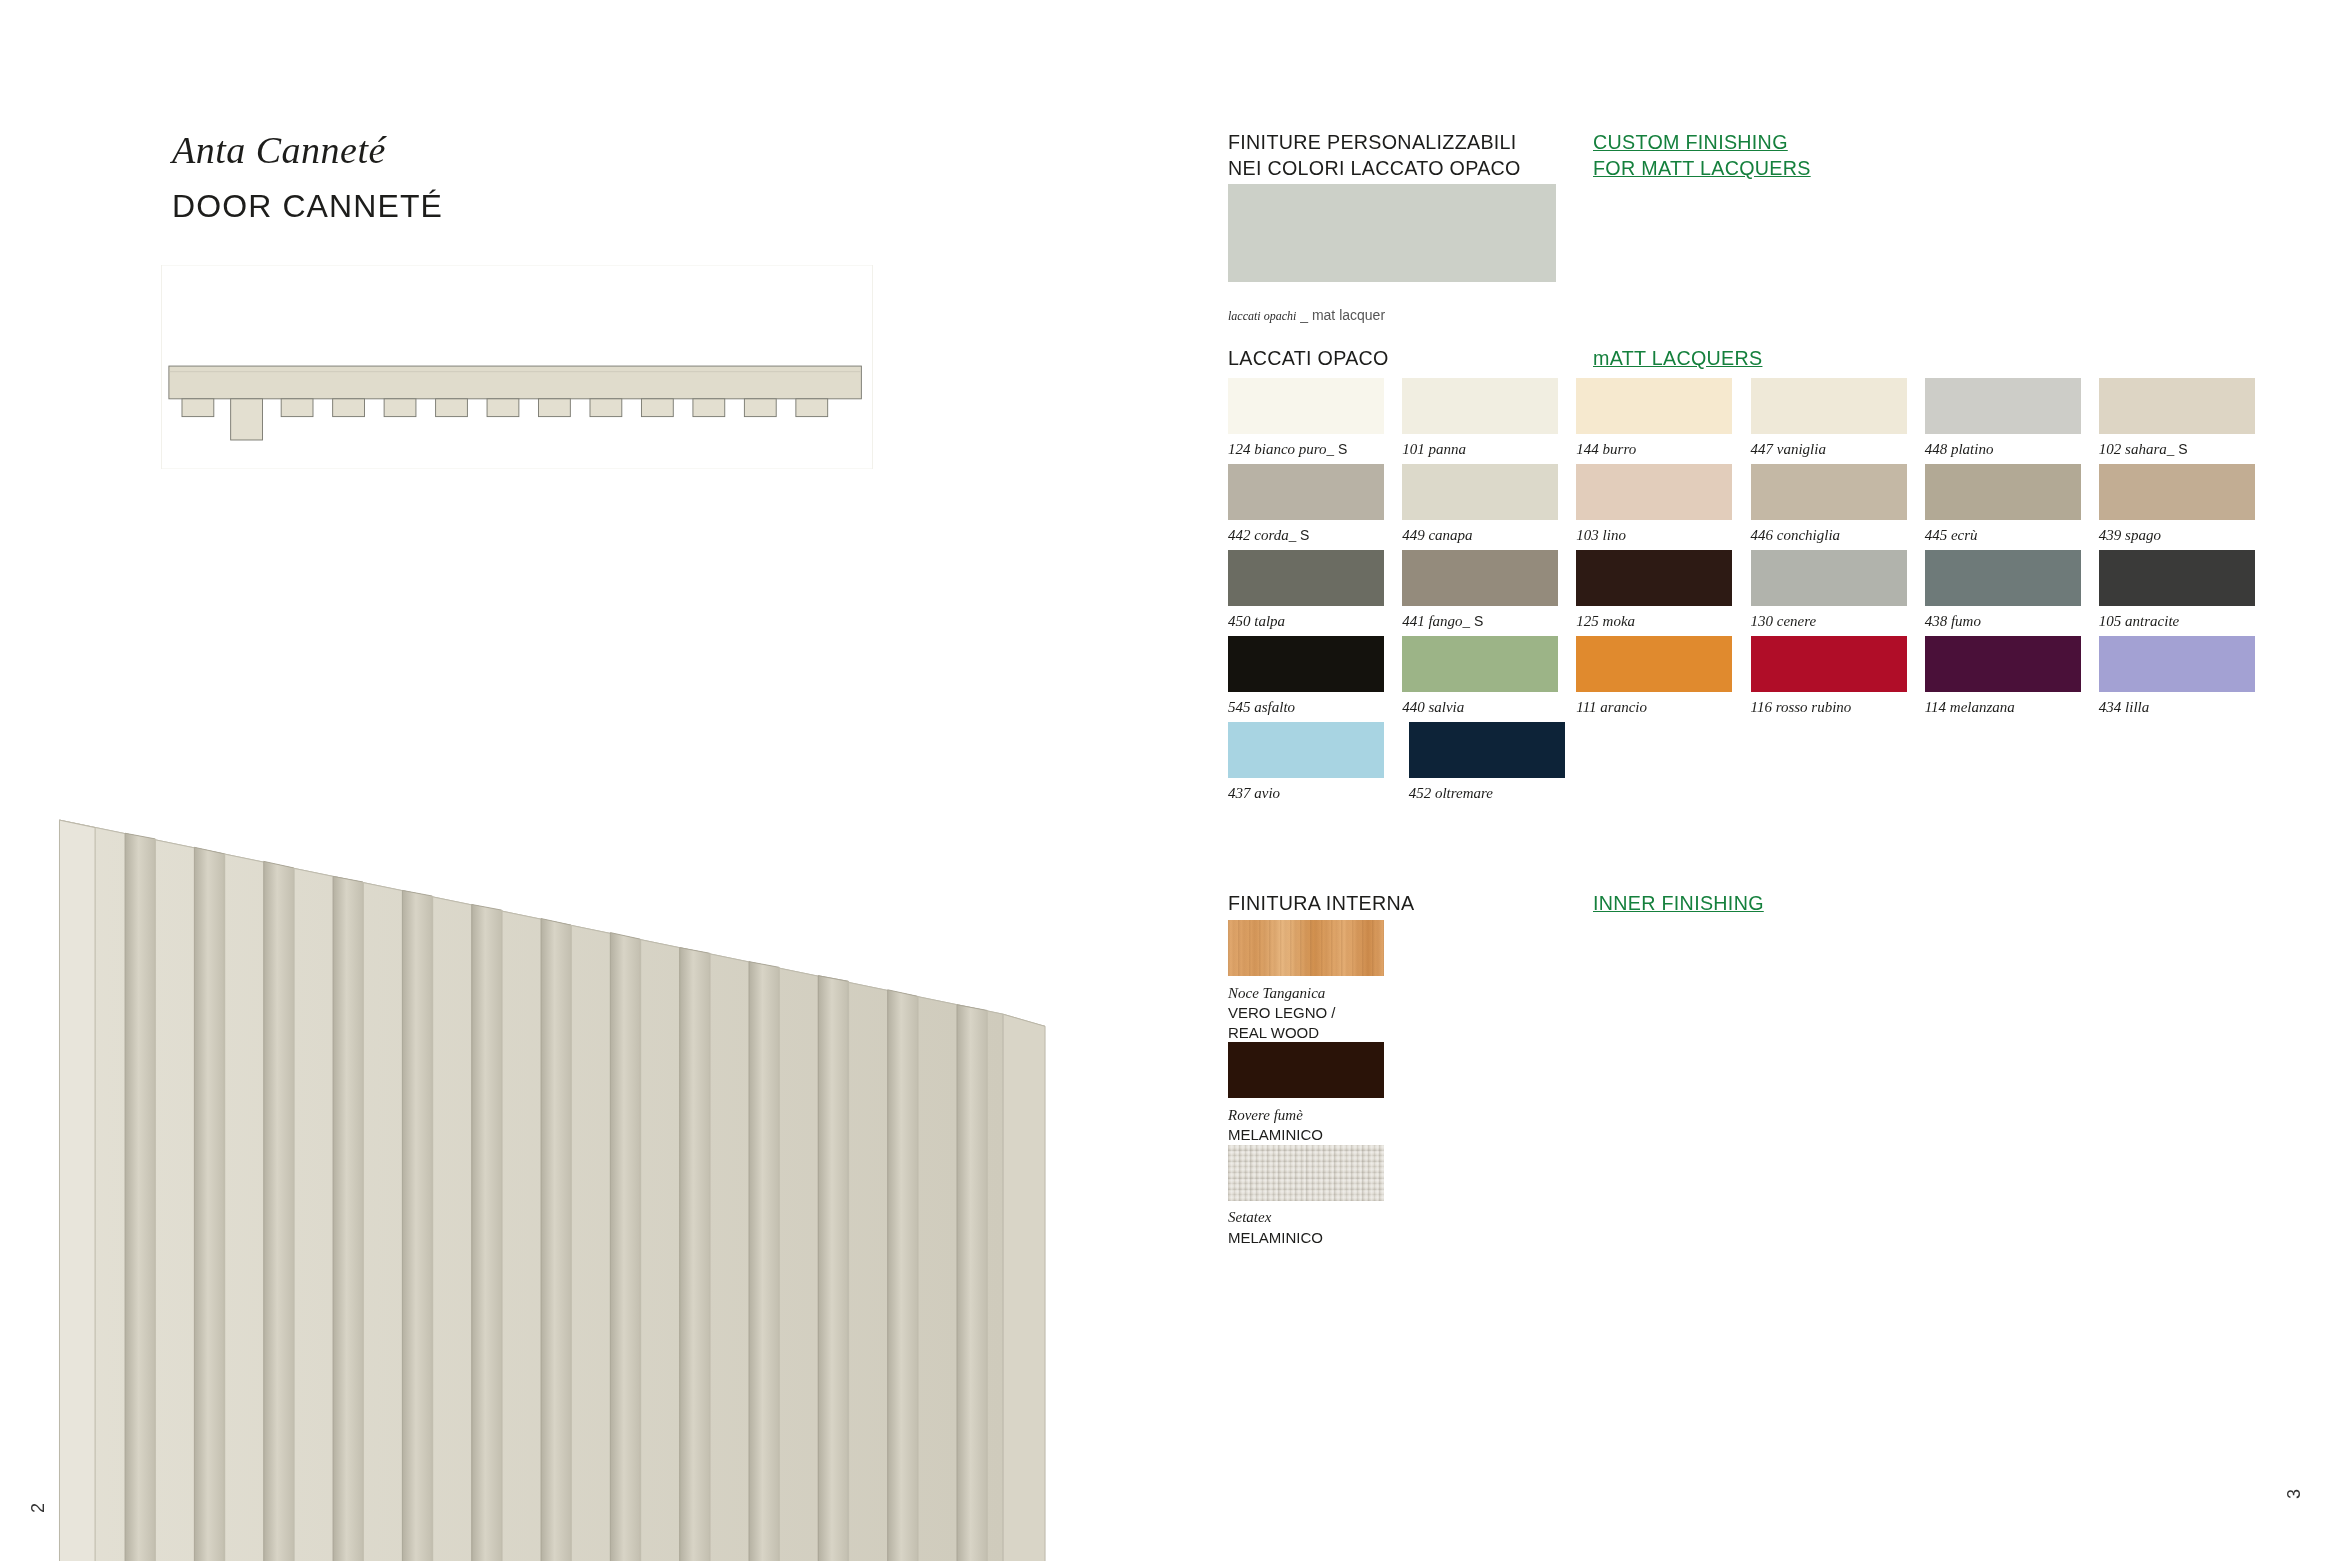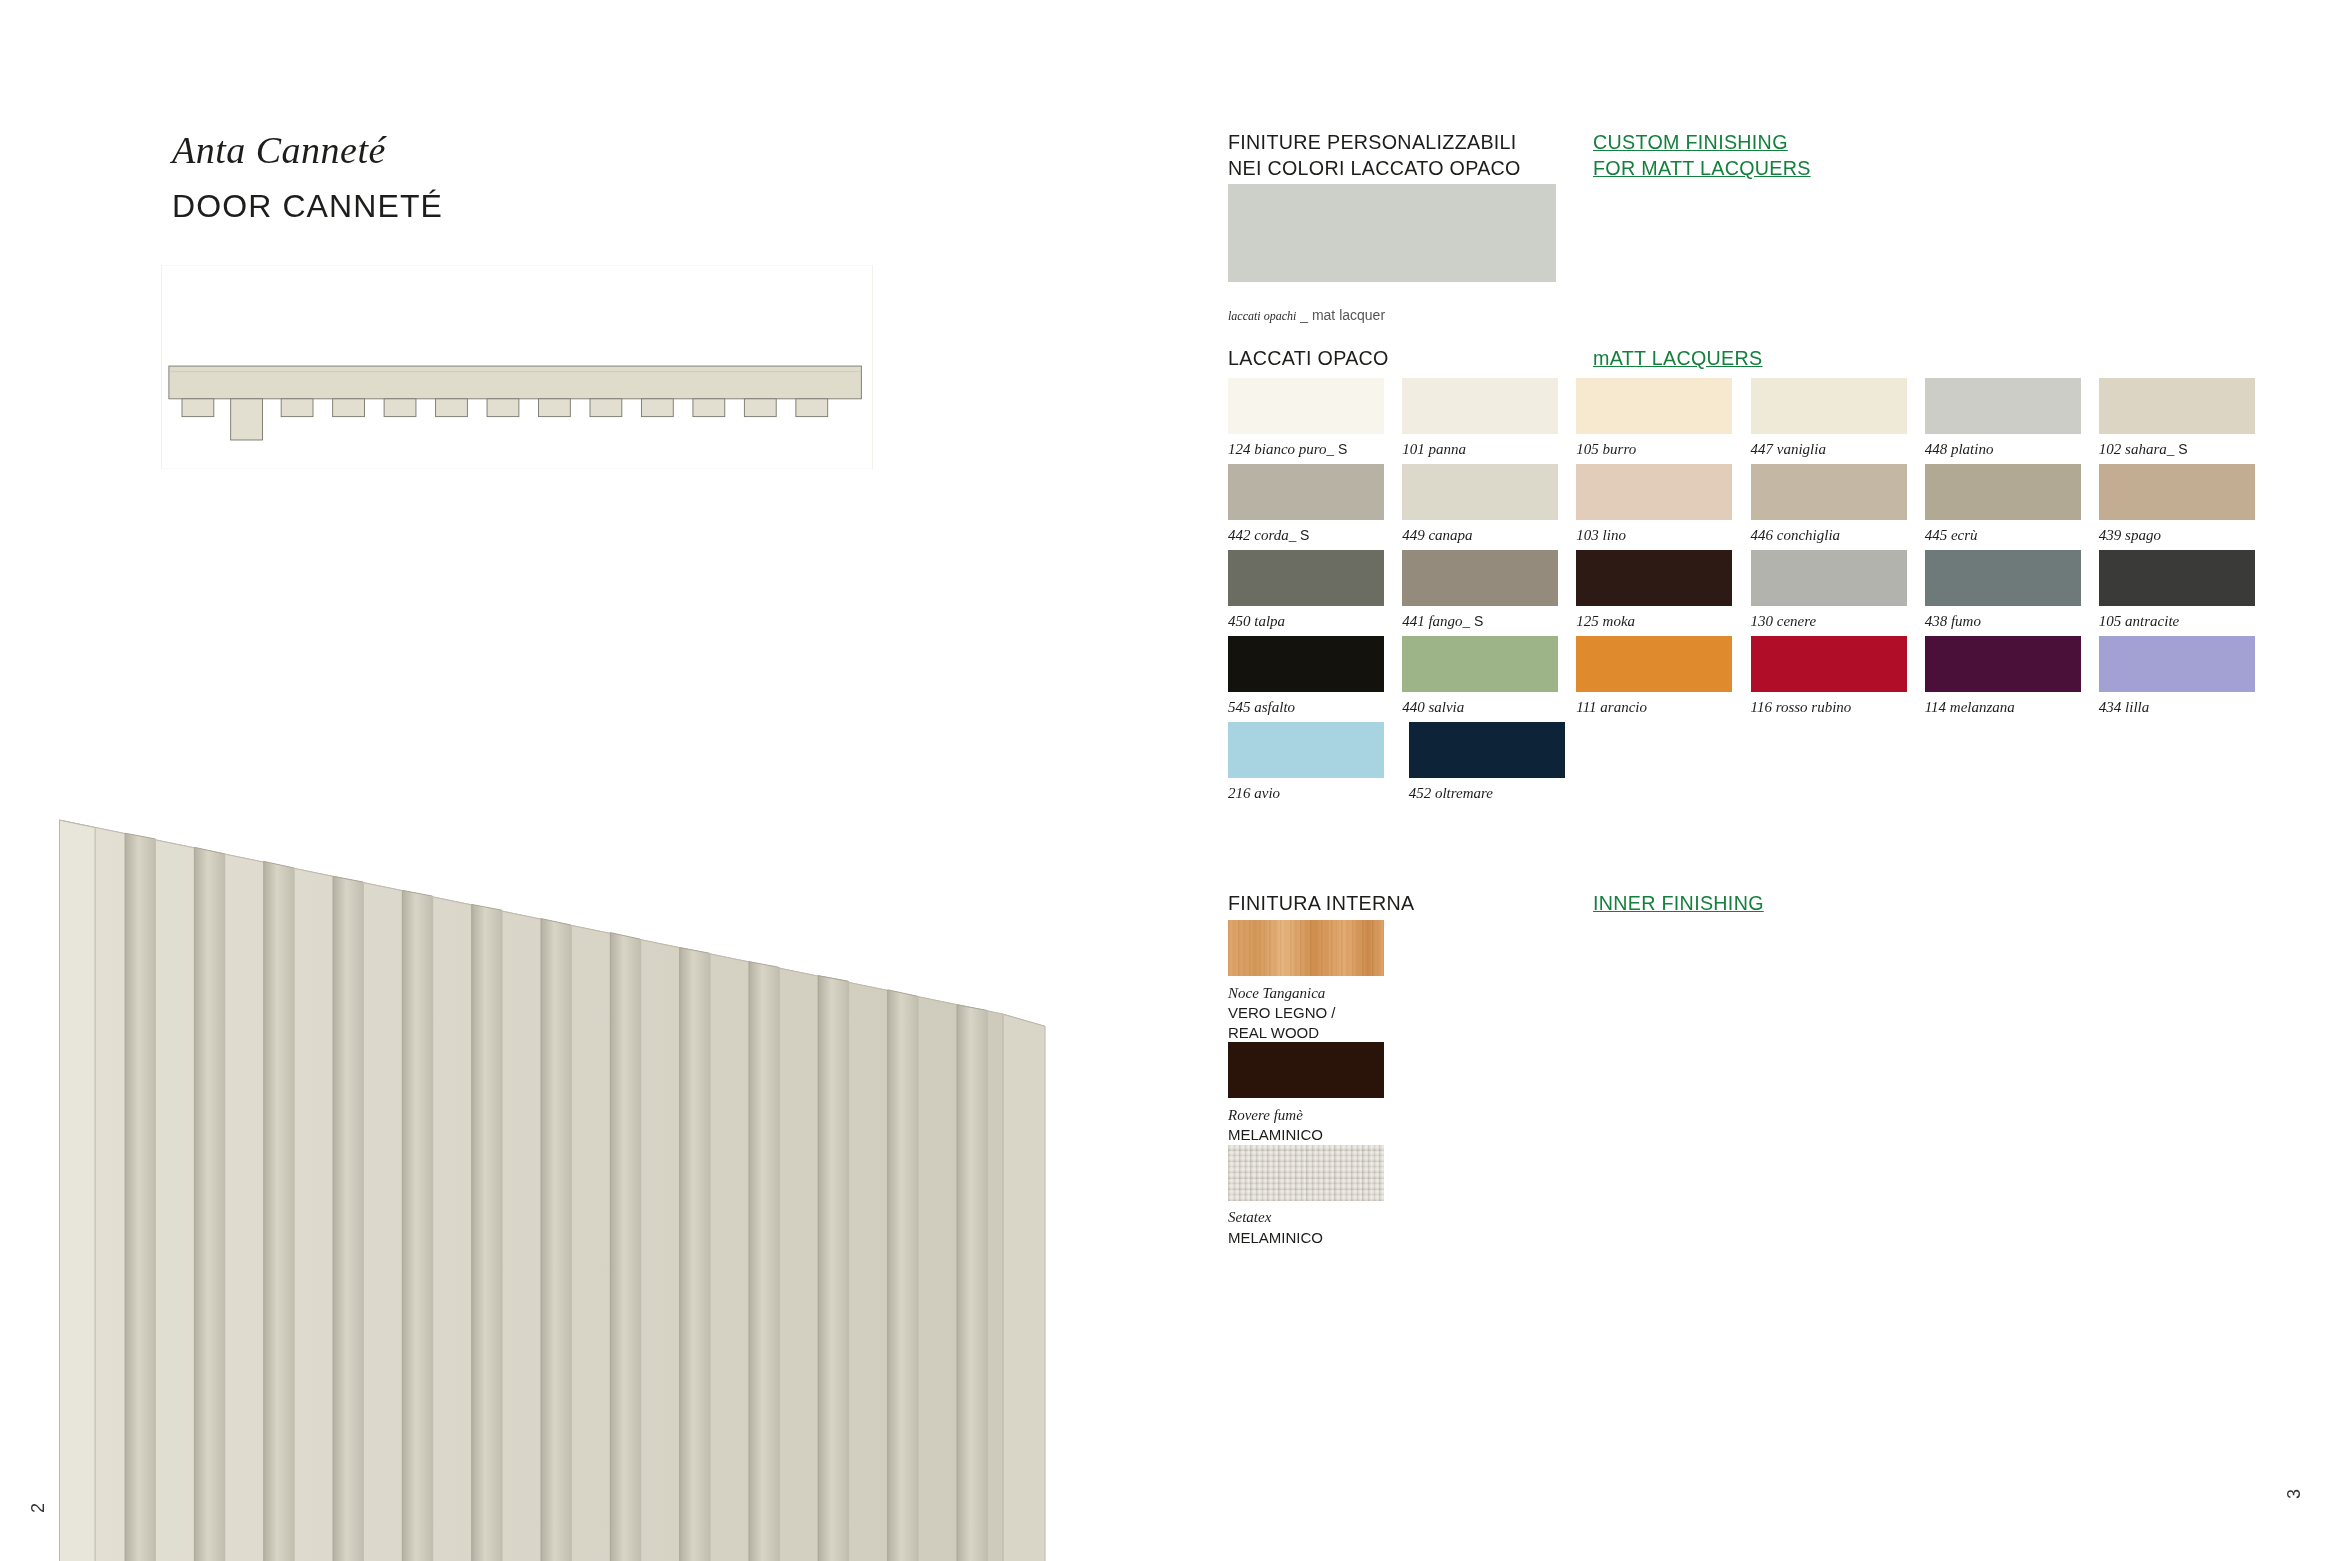--- a/index.html
+++ b/index.html
@@ -376,21 +376,21 @@
         <div class="sw-cell">
           <div class="sw-chip" style="background: rgb(248, 246, 236);"></div>
           <div class="sw-label">124 bianco puro_<span class="std"> S</span></div>
         </div>
         <div class="sw-cell">
           <div class="sw-chip" style="background: rgb(241, 238, 225);"></div>
           <div class="sw-label">101 panna</div>
         </div>
         <div class="sw-cell">
           <div class="sw-chip" style="background: rgb(246, 233, 207);"></div>
-          <div class="sw-label">105 burro</div>
+          <div class="sw-label">144 burro</div>
         </div>
         <div class="sw-cell">
           <div class="sw-chip" style="background: rgb(239, 233, 216);"></div>
           <div class="sw-label">447 vaniglia</div>
         </div>
         <div class="sw-cell">
           <div class="sw-chip" style="background: rgb(205, 205, 200);"></div>
           <div class="sw-label">448 platino</div>
         </div>
         <div class="sw-cell">
@@ -472,21 +472,21 @@
           <div class="sw-label">114 melanzana</div>
         </div>
         <div class="sw-cell">
           <div class="sw-chip" style="background: rgb(163, 161, 211);"></div>
           <div class="sw-label">434 lilla</div>
         </div>
       </div>
       <div class="sw-row">
         <div class="sw-cell">
           <div class="sw-chip" style="background: rgb(168, 212, 226);"></div>
-          <div class="sw-label">216 avio</div>
+          <div class="sw-label">437 avio</div>
         </div>
         <div class="sw-cell">
           <div class="sw-chip" style="background: rgb(13, 35, 56);"></div>
           <div class="sw-label">452 oltremare</div>
         </div>
       </div>
     </div>
 
 
   <div class="hdr-row" id="inner-hdr">

